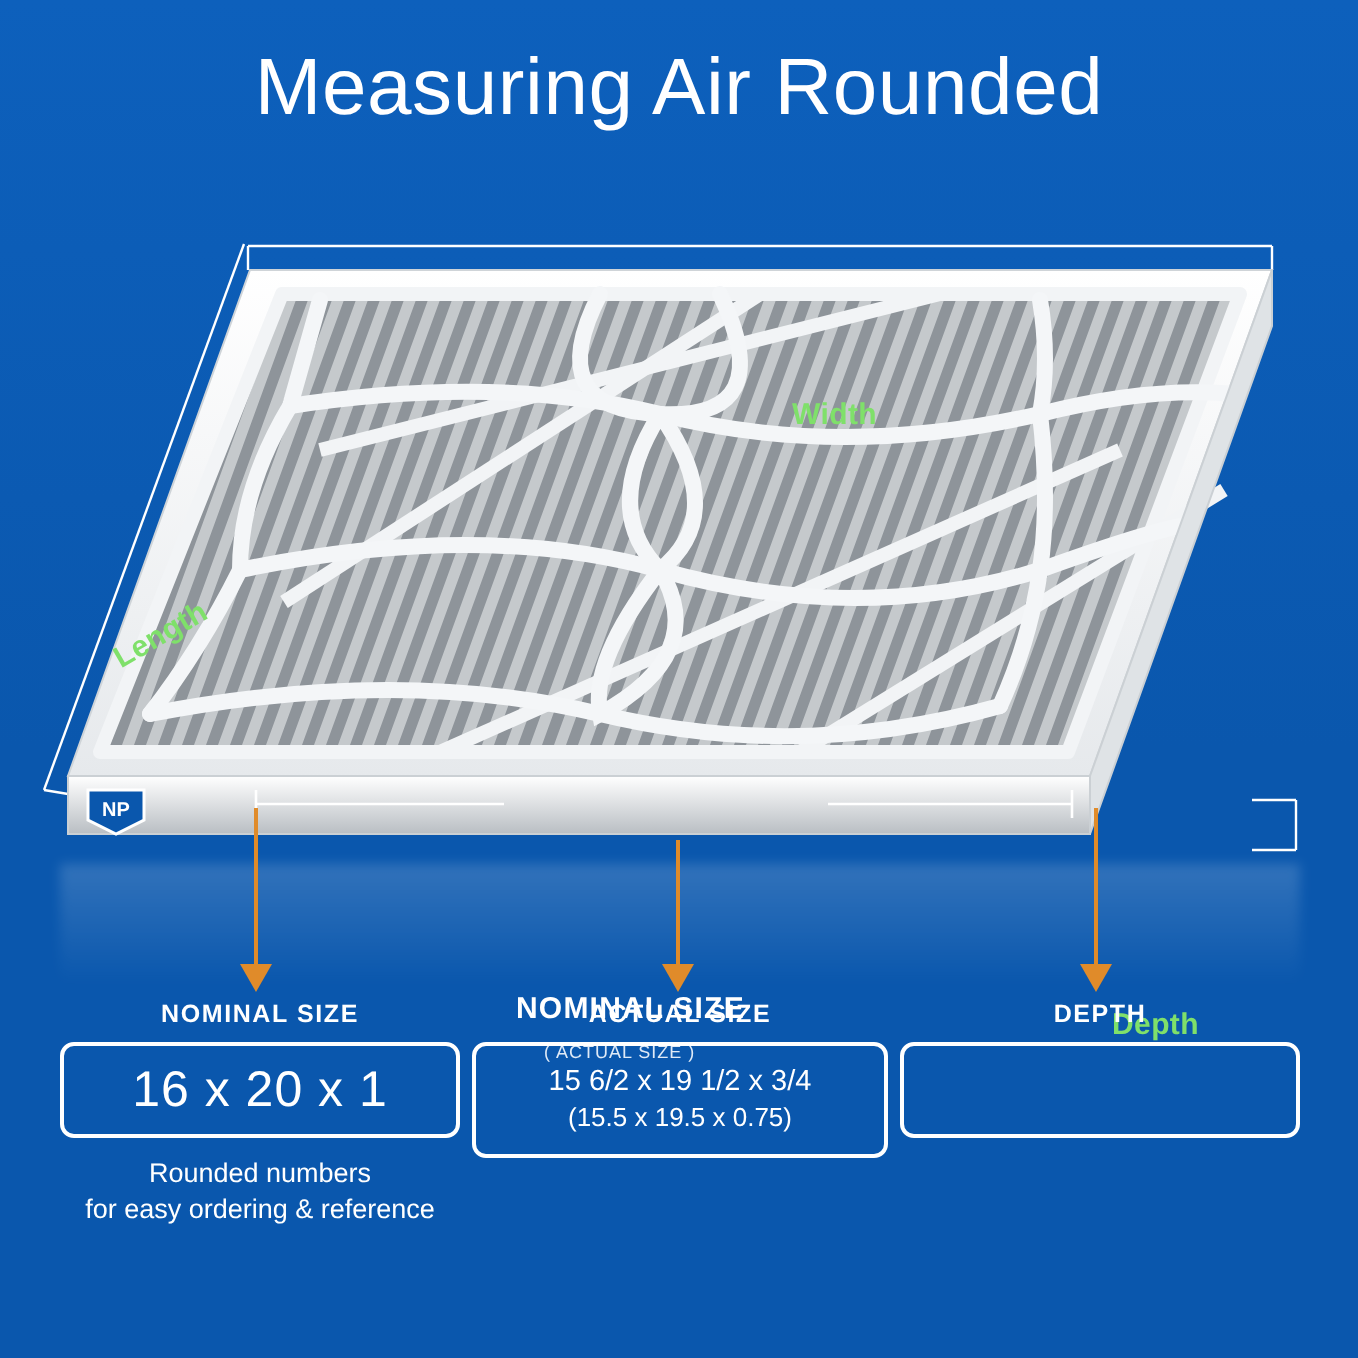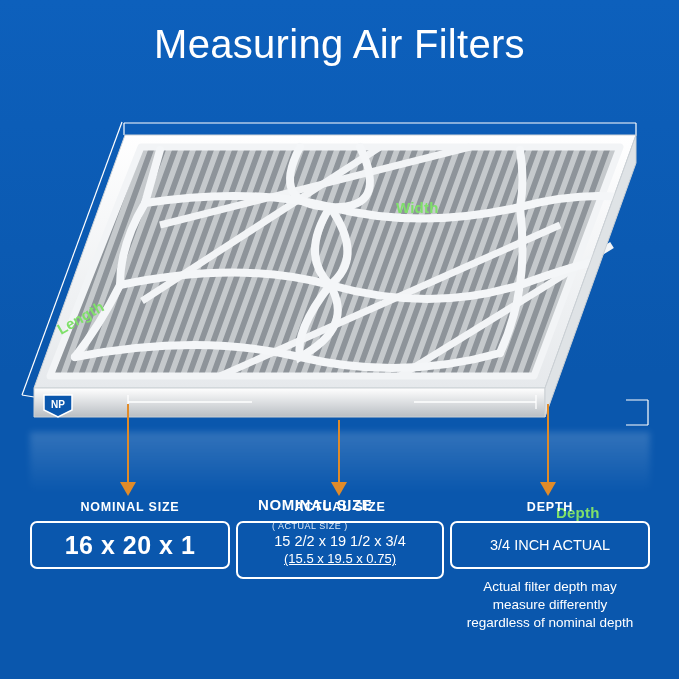--- a/index.html
+++ b/index.html
@@ -112,48 +112,48 @@
     padding: 9px 6px;
     box-sizing: border-box;
     min-height: 48px;
     display: flex;
     flex-direction: column;
     justify-content: center;
     align-items: center;
   }
   .card-box.big {
     font-size: 25px;
-    font-weight: bold;
+    font-weight: normal;
     letter-spacing: 0.5px;
     padding: 6px;
     min-height: 48px;
   }
   .box-line { font-size: 14.5px; line-height: 18px; }
-  .box-line.sub { font-size: 13px; text-decoration: underline; }
+  .box-line.sub { font-size: 13px; }
   .card-note {
     margin-top: 9px;
     font-size: 13.5px;
     line-height: 18px;
     color: #ffffff;
   }
 
   
   .overlay {
     position: absolute;
     left: 0; top: 0;
     width: 679px; height: 679px;
     pointer-events: none;
   }
 </style>
 </head>
 <body>
 
 <div id="stage">
 
-  <div class="title">Measuring Air Filters</div>
+  <div class="title">Measuring Air Rounded</div>
 
   <div class="filter-art">
 
     <svg width="679" height="370" viewBox="0 0 679 370">
       <defs>
         <linearGradient id="frameGrad" x1="0" y1="0" x2="0" y2="1">
           <stop offset="0%" stop-color="#ffffff"></stop>
           <stop offset="100%" stop-color="#e6e9ec"></stop>
         </linearGradient>
         <linearGradient id="pleatGrad" x1="0" y1="0" x2="1" y2="0">
@@ -255,34 +255,32 @@
     </g>
   </svg>
 
   <div class="cards">
 
     <div class="card card-1">
       <div class="card-title">NOMINAL SIZE</div>
       <div class="card-box big">
         <div class="box-line-big">16 x 20 x 1</div>
       </div>
+      <div class="card-note" style="white-space: pre-line;">Rounded numbers
+for easy ordering &amp; reference</div>
     </div>
 
     <div class="card card-2">
       <div class="card-title">ACTUAL SIZE</div>
       <div class="card-box">
-        <div class="box-line">15 2/2 x 19 1/2 x 3/4</div>
+        <div class="box-line">15 6/2 x 19 1/2 x 3/4</div>
         <div class="box-line sub">(15.5 x 19.5 x 0.75)</div>
       </div>
     </div>
 
     <div class="card card-3">
       <div class="card-title">DEPTH</div>
       <div class="card-box">
-        <div class="box-line">3/4 INCH ACTUAL</div>
       </div>
-      <div class="card-note" style="white-space: pre-line;">Actual filter depth may
-measure differently
-regardless of nominal depth</div>
     </div>
 
   </div>
 </div>
 
 </body></html>

